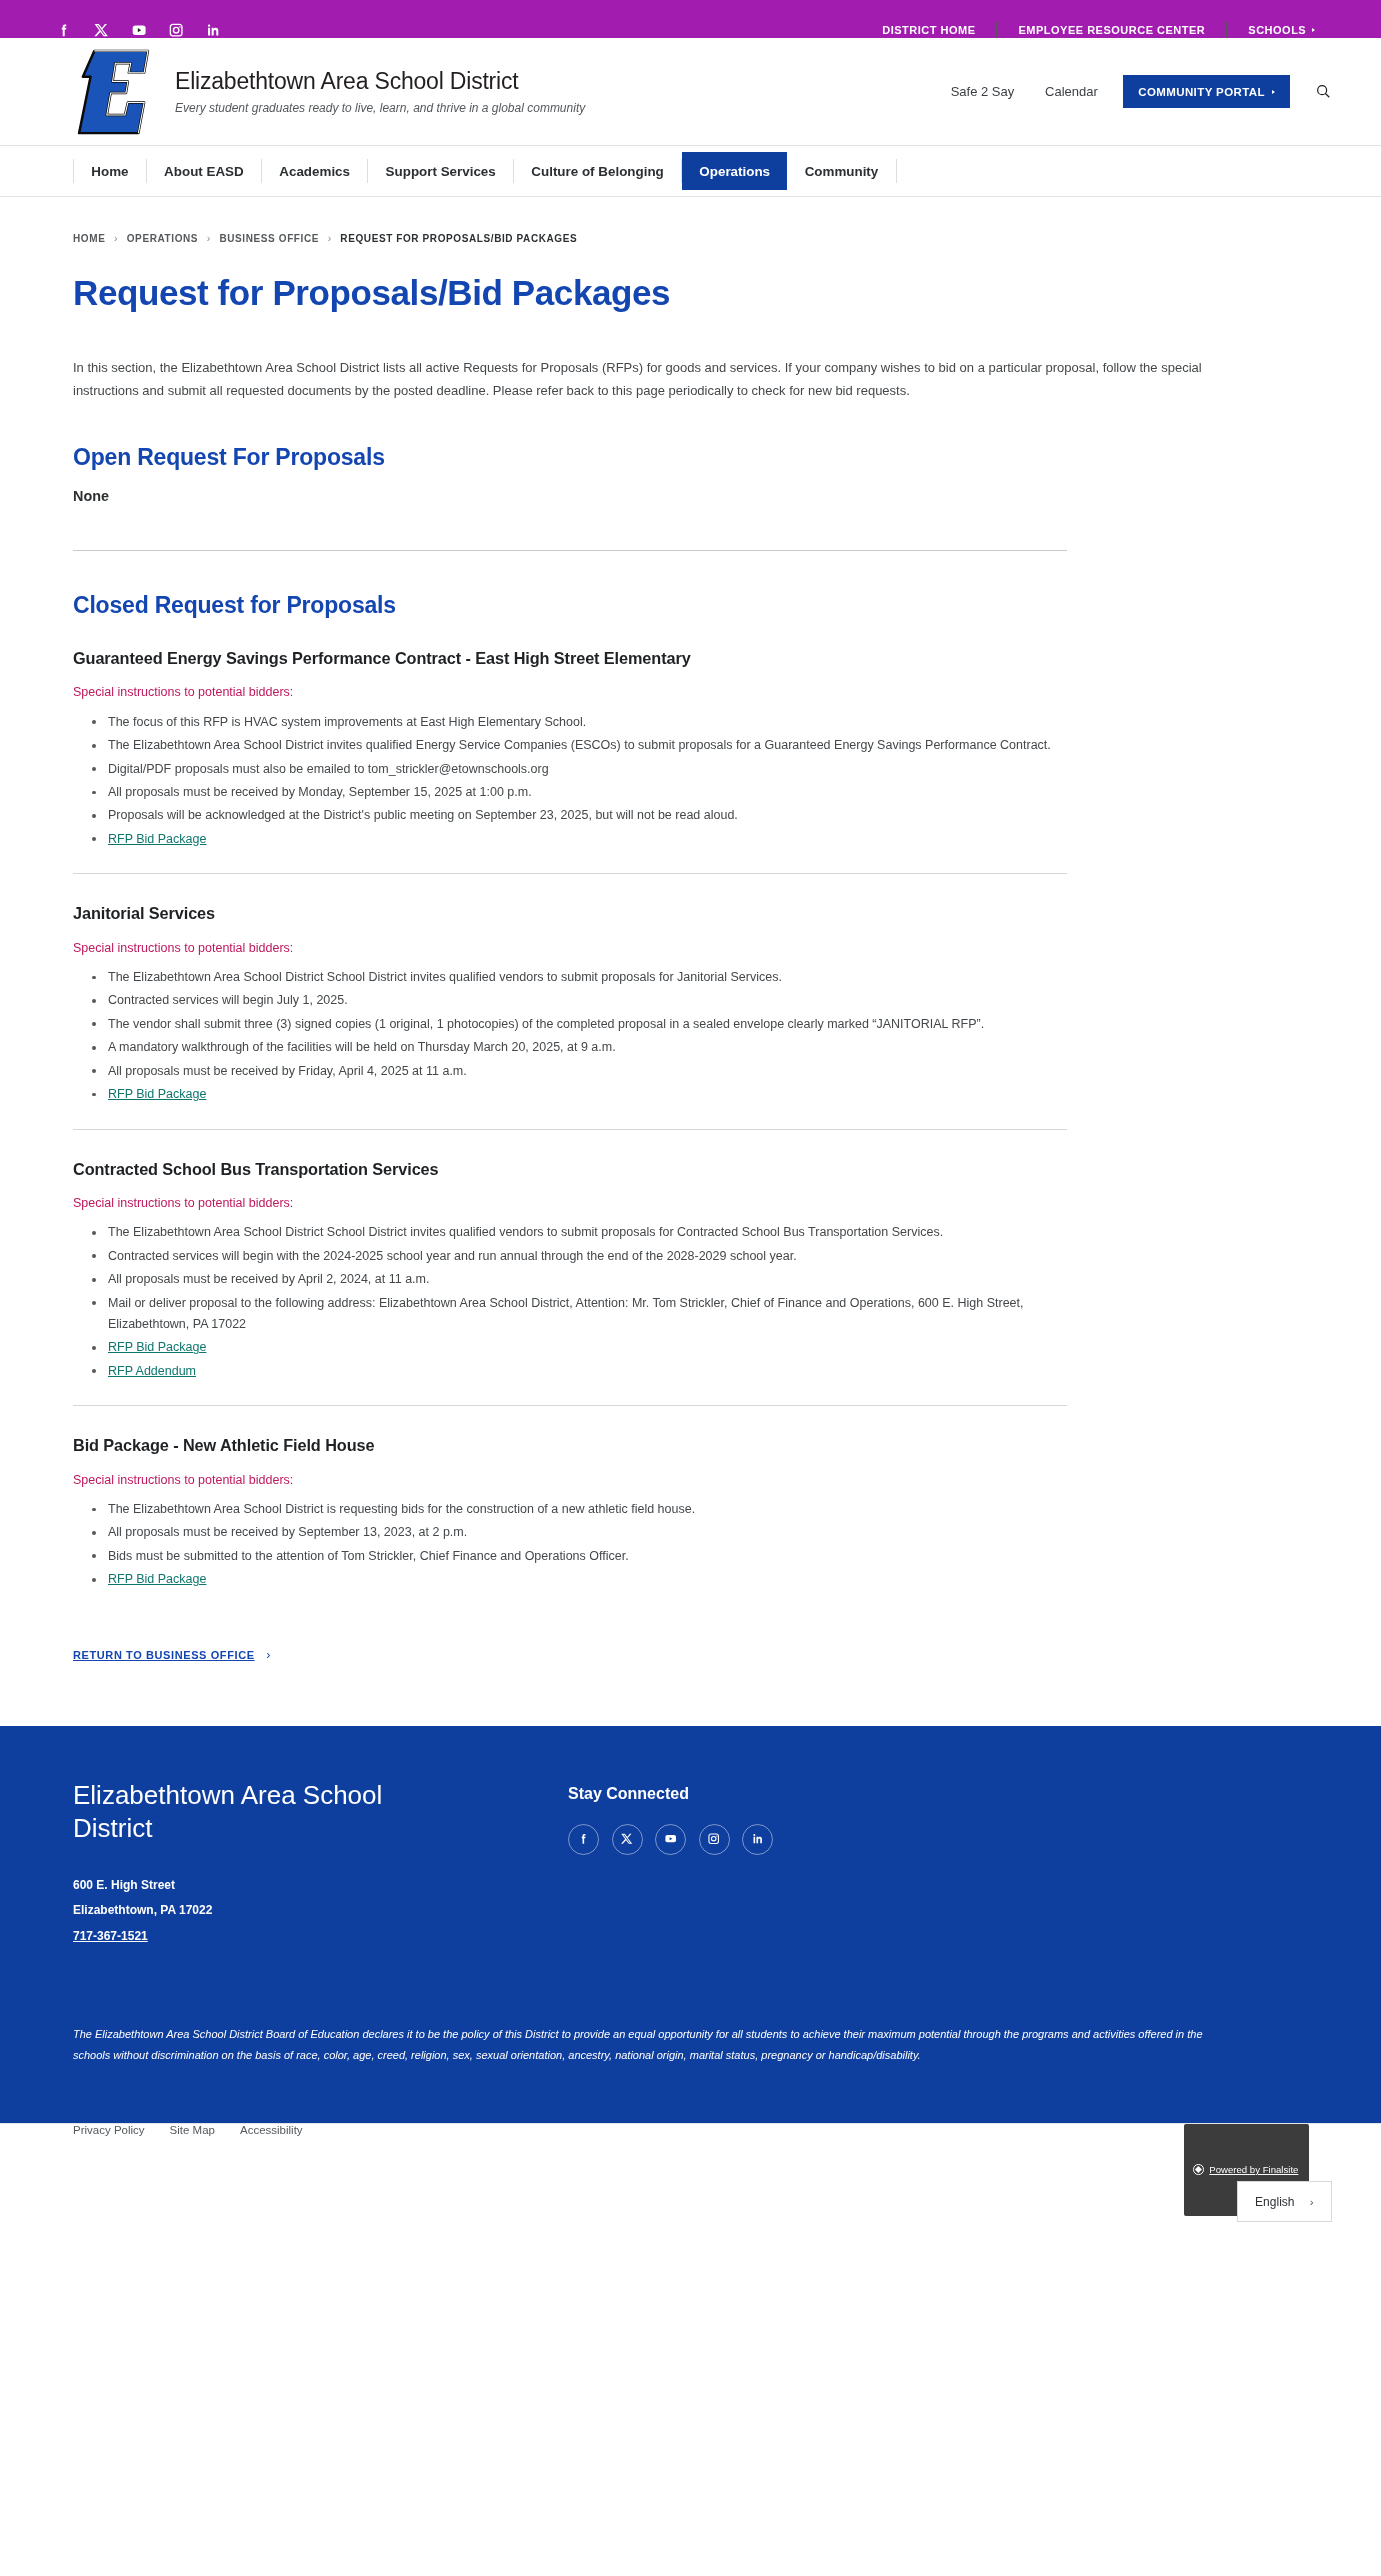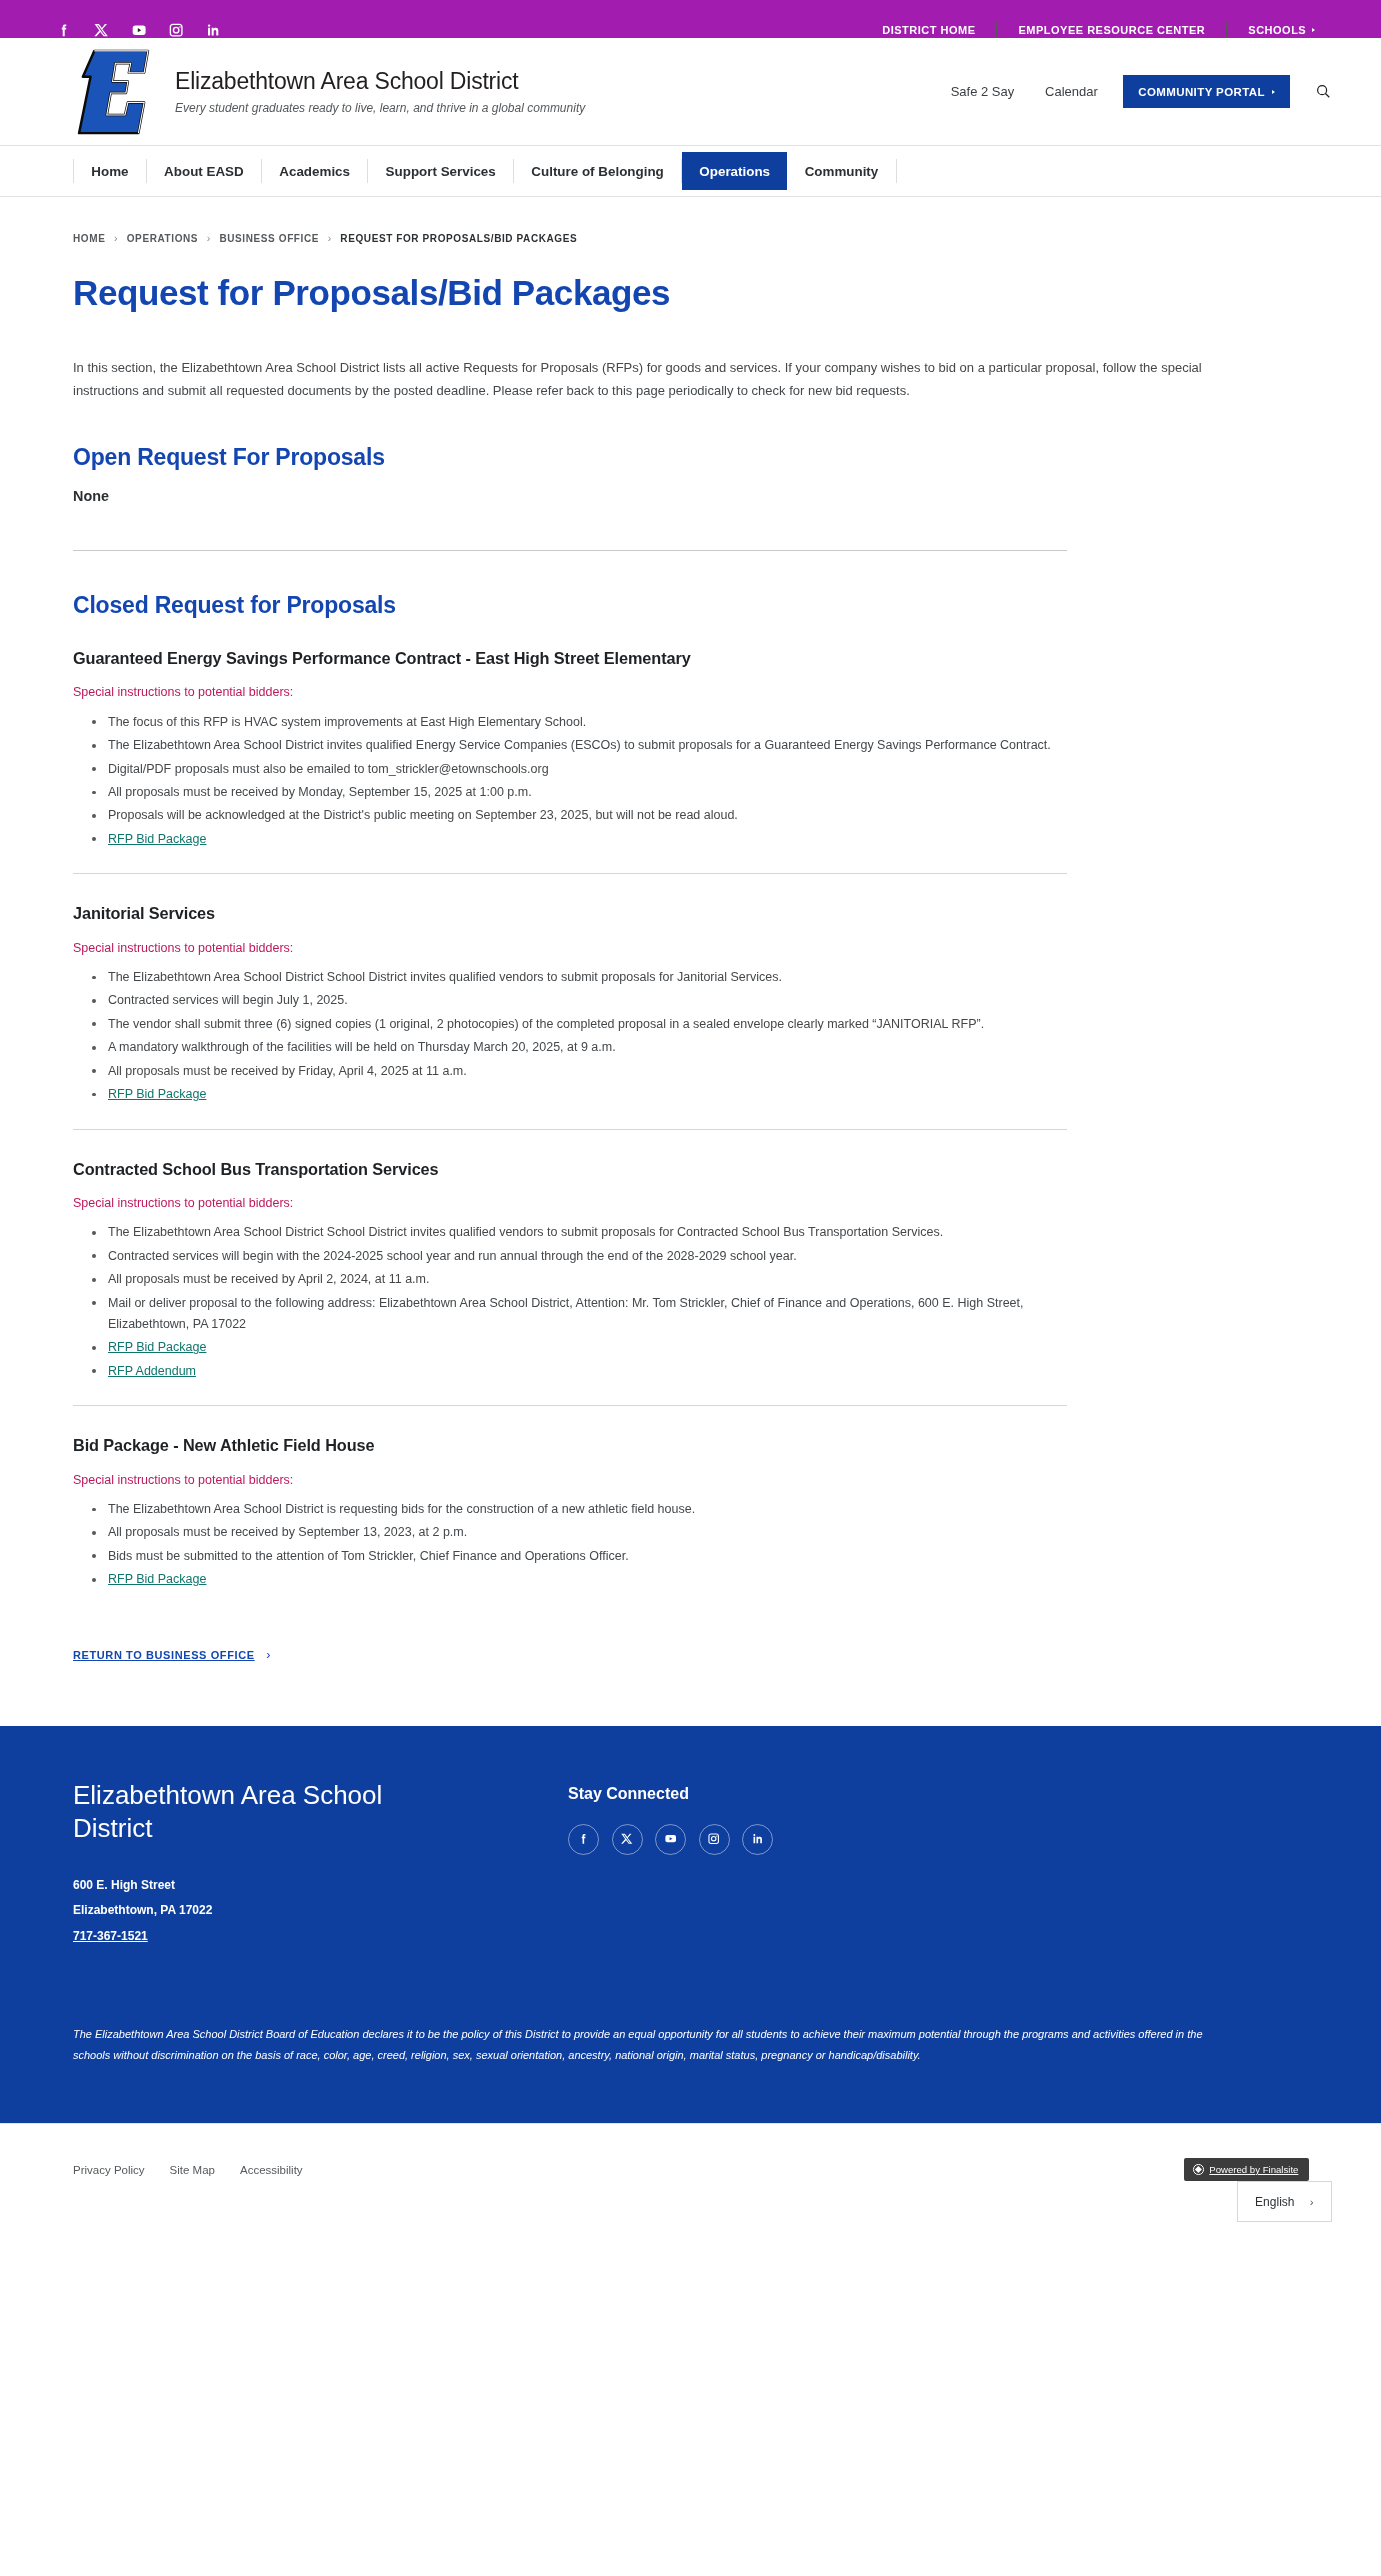--- a/index.html
+++ b/index.html
@@ -290,21 +290,20 @@
     line-height: 1.95;
     max-width: 1142px;
     color: #ffffff;
   }
 
   
   .subfooter {
     background: #ffffff;
     height: 93px;
     display: flex;
-    align-items: center;
     padding: 0 73px;
     border-top: 1px solid #e4e4e4;
     position: relative;
   }
   .subfooter-links { display: flex; gap: 25px; }
   .subfooter-links a {
     font-size: 11.5px;
     color: #55595c;
     text-decoration: none;
   }
@@ -487,21 +486,21 @@
     </section>
 
     <hr class="rule thin">
 
     <section>
       <h3 class="rfp-title">Janitorial Services</h3>
       <div class="special-label">Special instructions to potential bidders:</div>
       <ul class="bullets">
         <li><span>The Elizabethtown Area School District School District invites qualified vendors to submit proposals for Janitorial Services.</span></li>
         <li><span>Contracted services will begin  July 1, 2025.</span></li>
-        <li><span>The vendor shall submit three (6) signed copies (1 original, 2 photocopies) of the completed proposal in a sealed envelope clearly marked “JANITORIAL RFP”.</span></li>
+        <li><span>The vendor shall submit three (3) signed copies (1 original, 1 photocopies) of the completed proposal in a sealed envelope clearly marked “JANITORIAL RFP”.</span></li>
         <li><span>A mandatory walkthrough of the facilities will be held on Thursday March 20, 2025, at 9 a.m.</span></li>
         <li><span>All proposals must be received by Friday, April 4, 2025 at 11 a.m.</span></li>
         <li><a href="#">RFP Bid Package</a></li>
       </ul>
     </section>
 
     <hr class="rule thin">
 
     <section>
       <h3 class="rfp-title">Contracted School Bus Transportation Services</h3>

